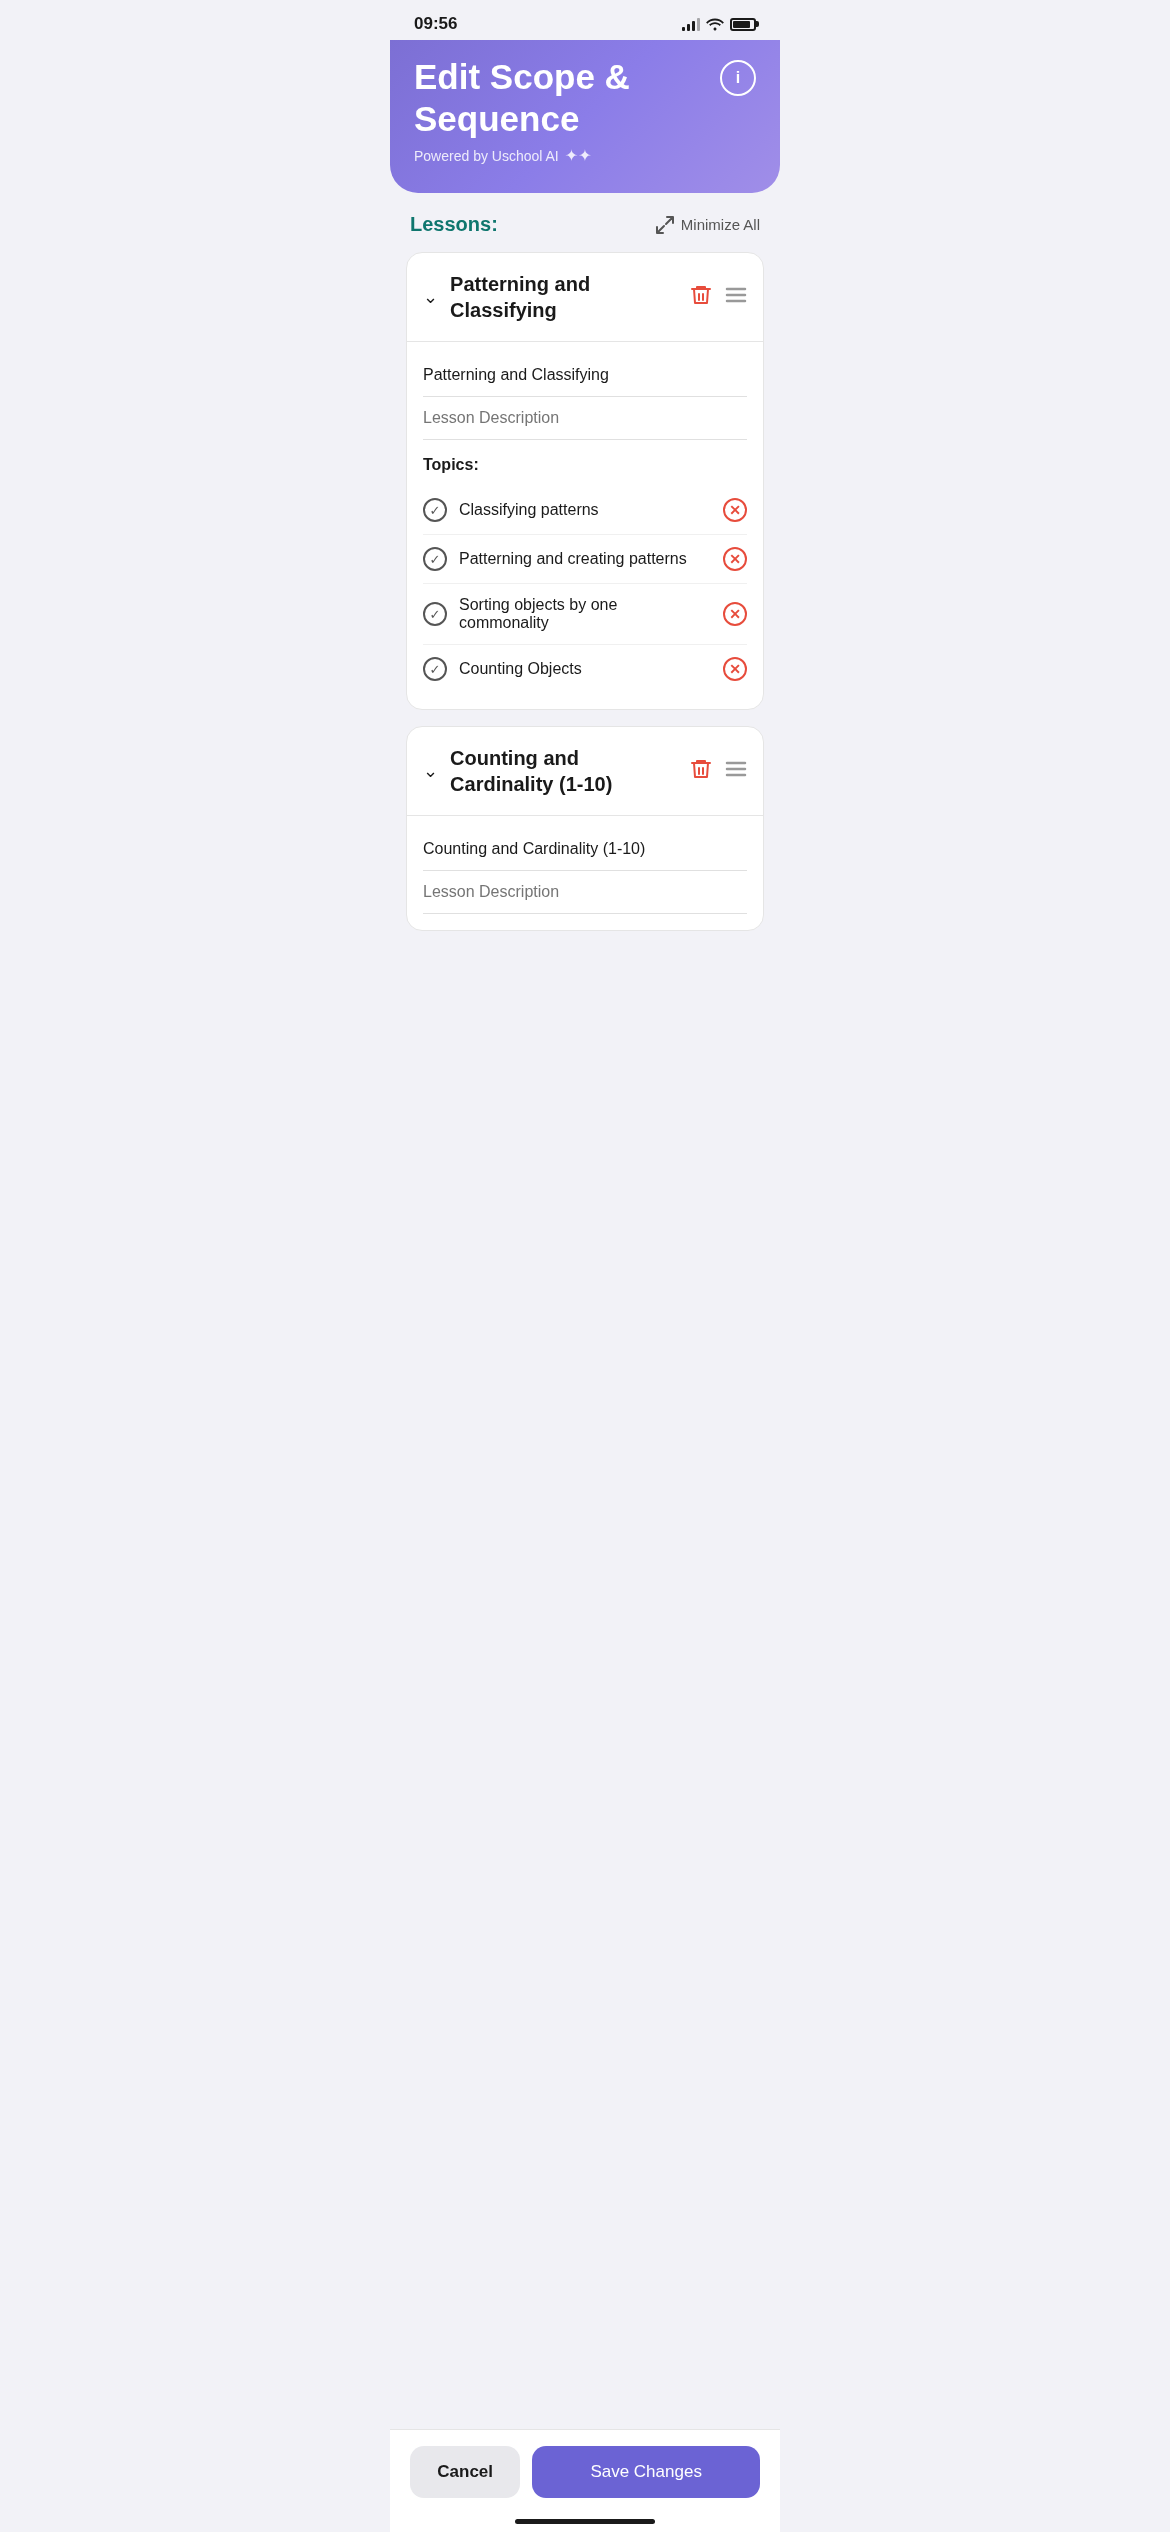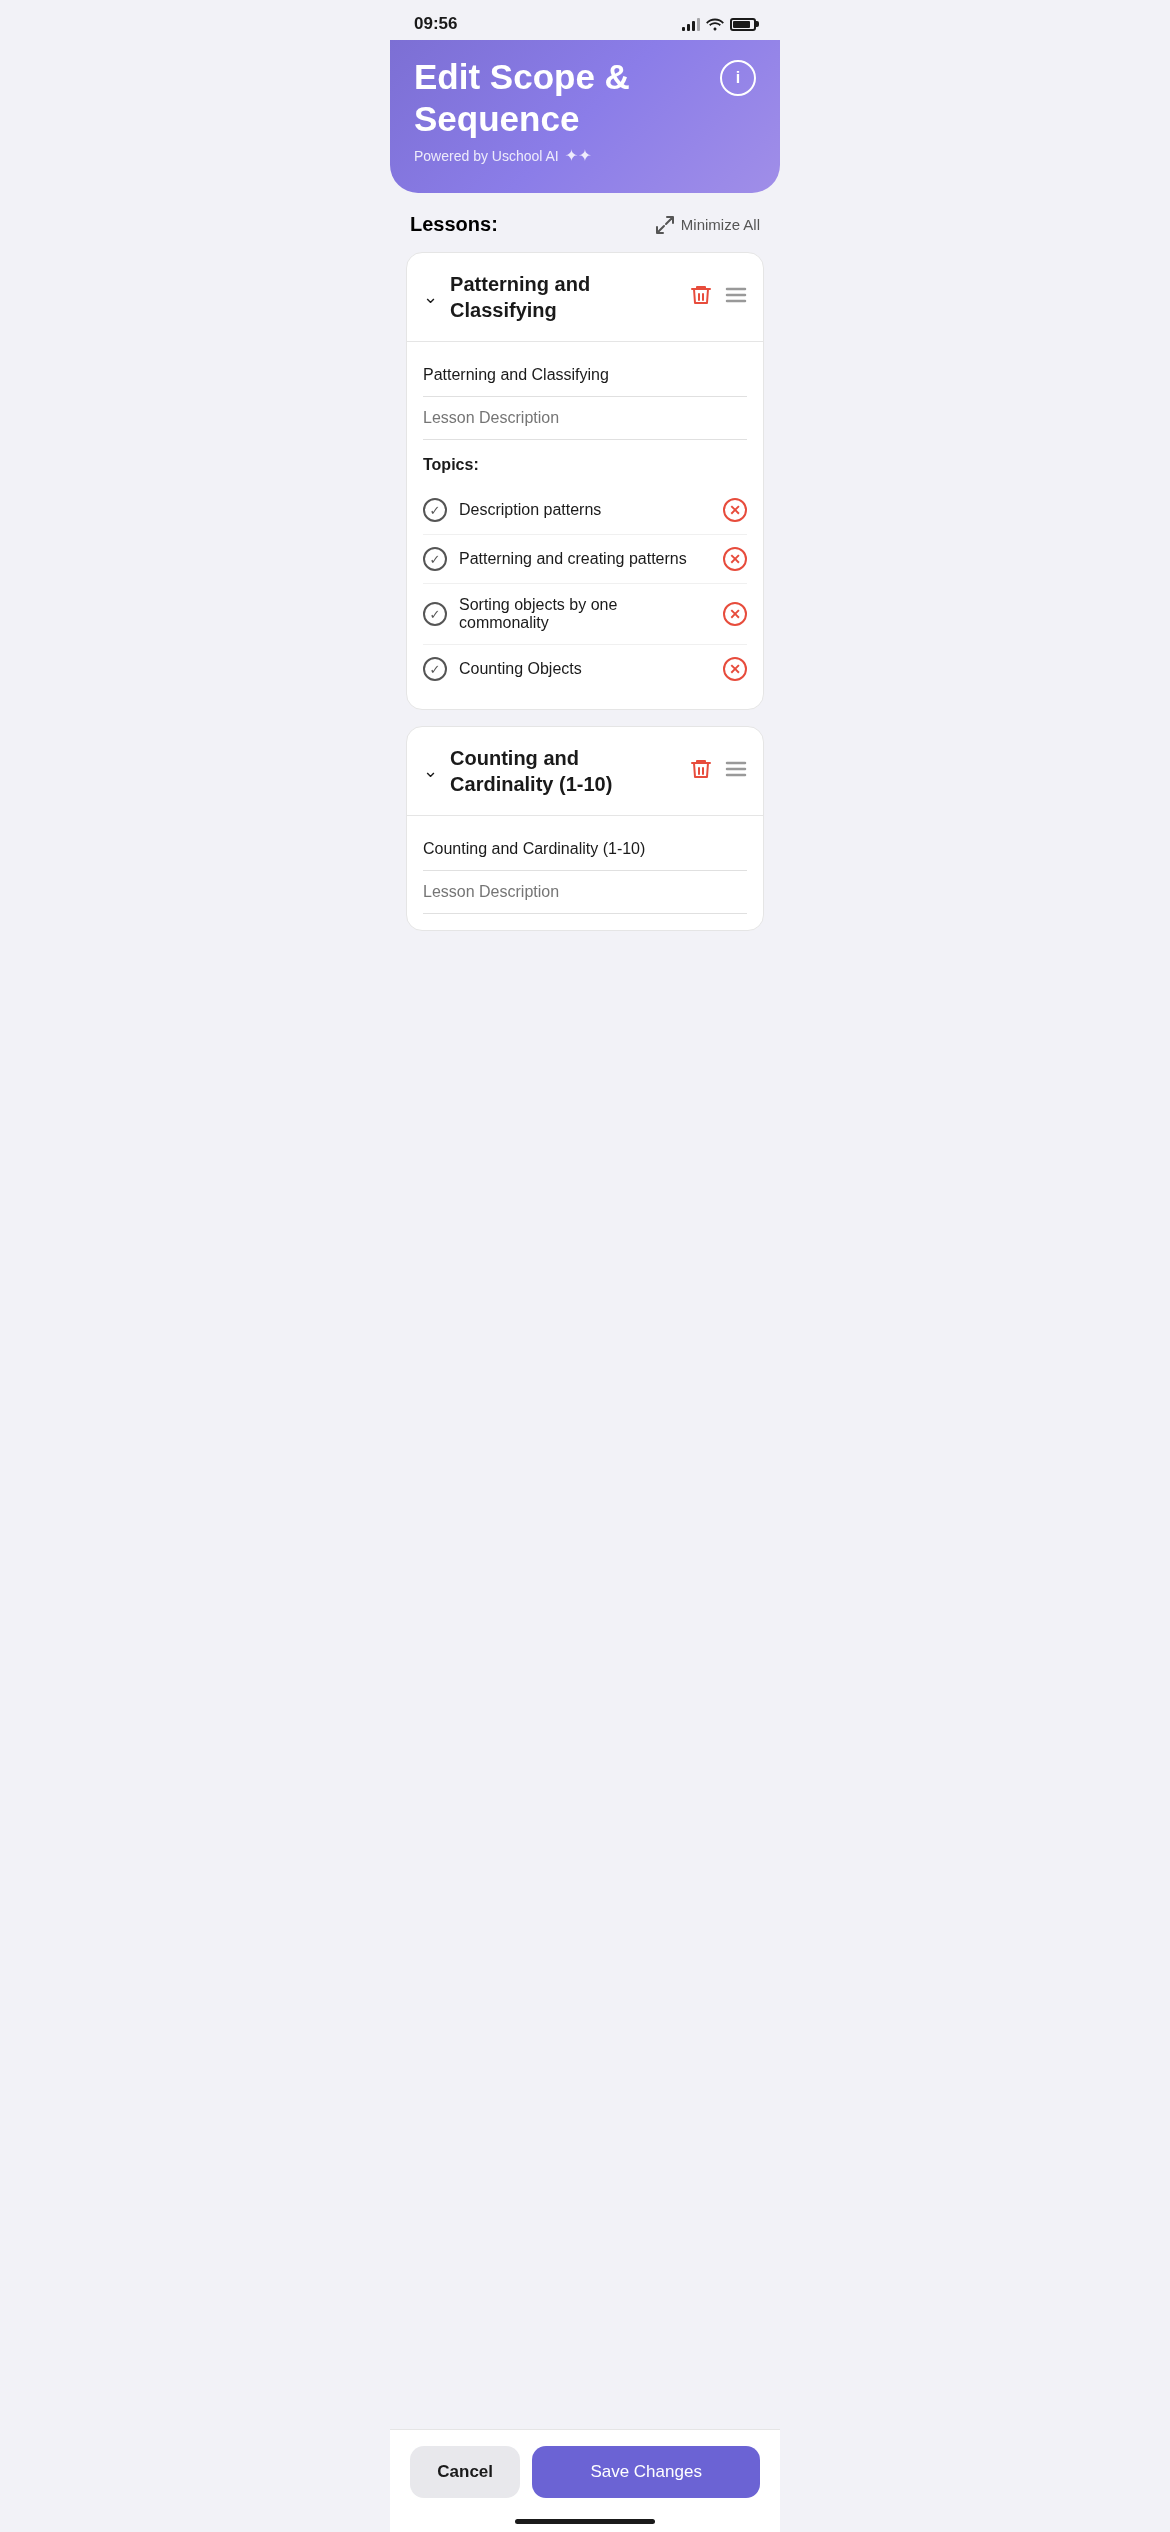--- a/index.html
+++ b/index.html
@@ -143,21 +143,21 @@
       display: flex;
       justify-content: space-between;
       align-items: center;
       margin-bottom: 16px;
       padding: 0 4px;
     }
 
     .lessons-label {
       font-size: 20px;
       font-weight: 700;
-      color: #000000;
+      color: #0f766e;
     }
 
     .minimize-all {
       display: flex;
       align-items: center;
       gap: 6px;
       color: #555;
       font-size: 15px;
       cursor: pointer;
     }
@@ -421,21 +421,21 @@
 
     <div class="lesson-body">
       <input class="lesson-name-input" type="text" value="Patterning and Classifying" style="">
       <input class="lesson-description-input" type="text" placeholder="Lesson Description" style="">
 
       <div class="topics-label">Topics:</div>
 
       
       <div class="topic-row">
         <div class="topic-check">✓</div>
-        <span class="topic-text">Description patterns</span>
+        <span class="topic-text">Classifying patterns</span>
         <div class="topic-remove">
           <span class="topic-remove-x">✕</span>
         </div>
       </div>
       <div class="topic-row">
         <div class="topic-check">✓</div>
         <span class="topic-text">Patterning and creating patterns</span>
         <div class="topic-remove">
           <span class="topic-remove-x">✕</span>
         </div>

